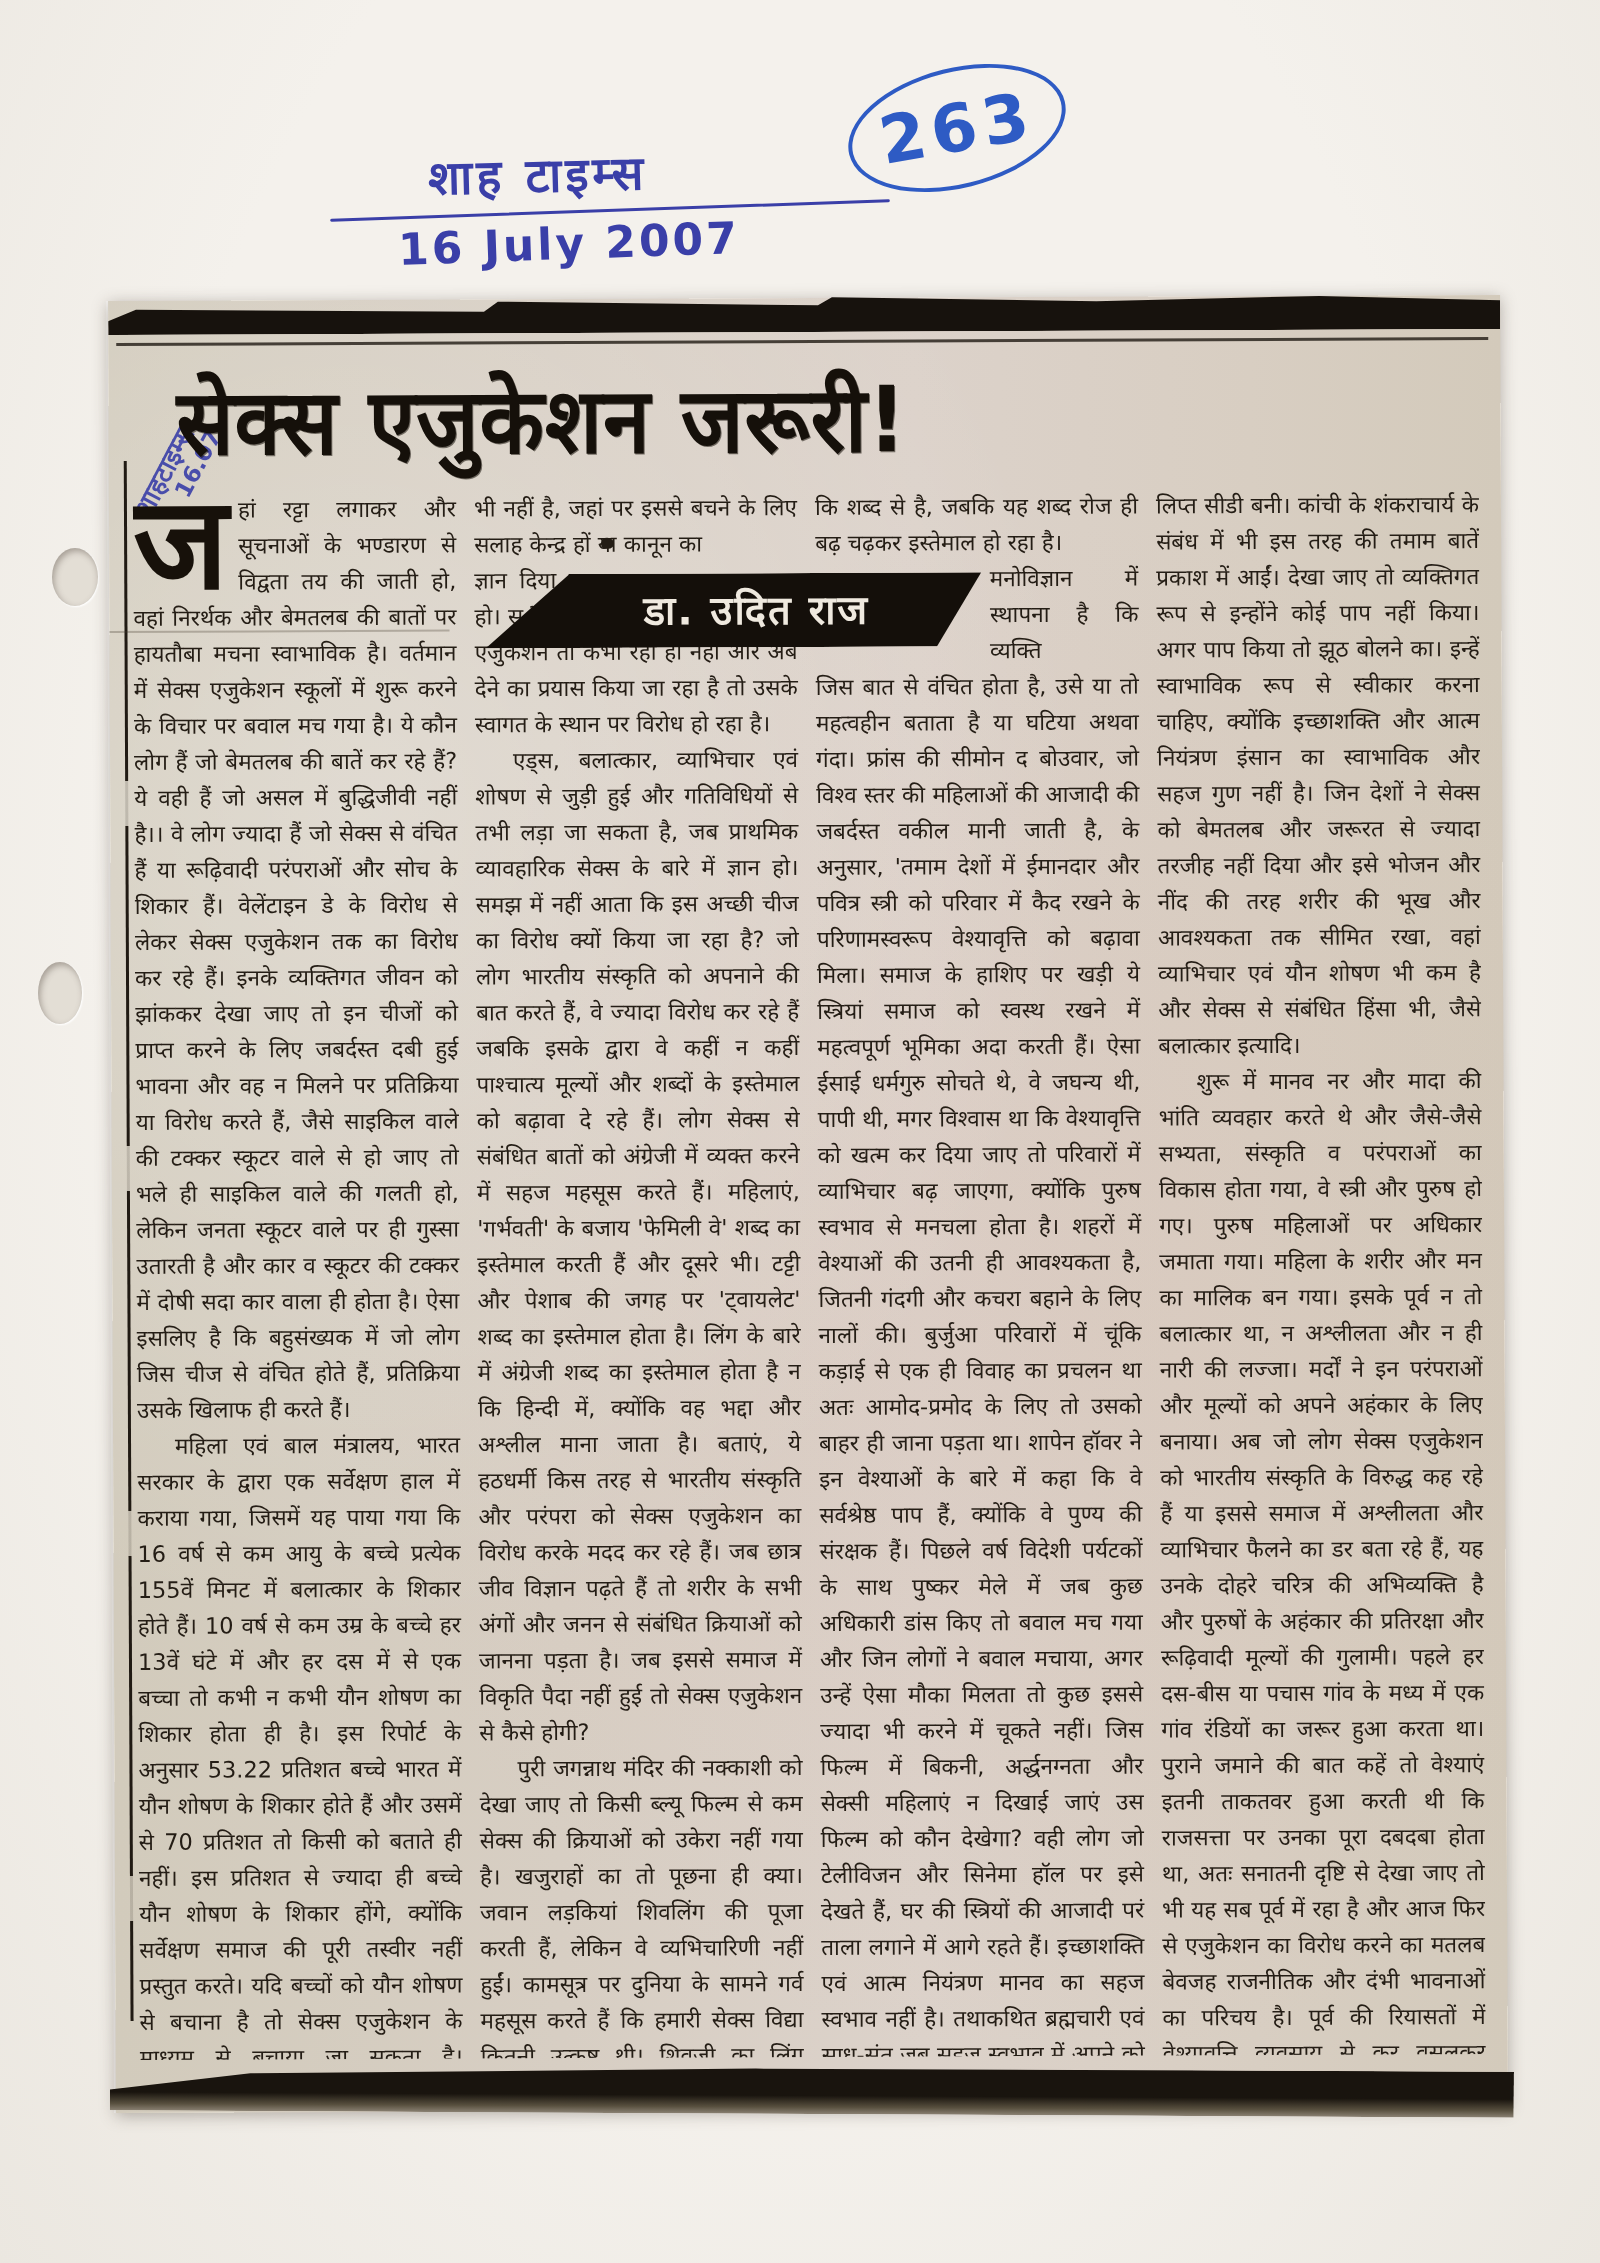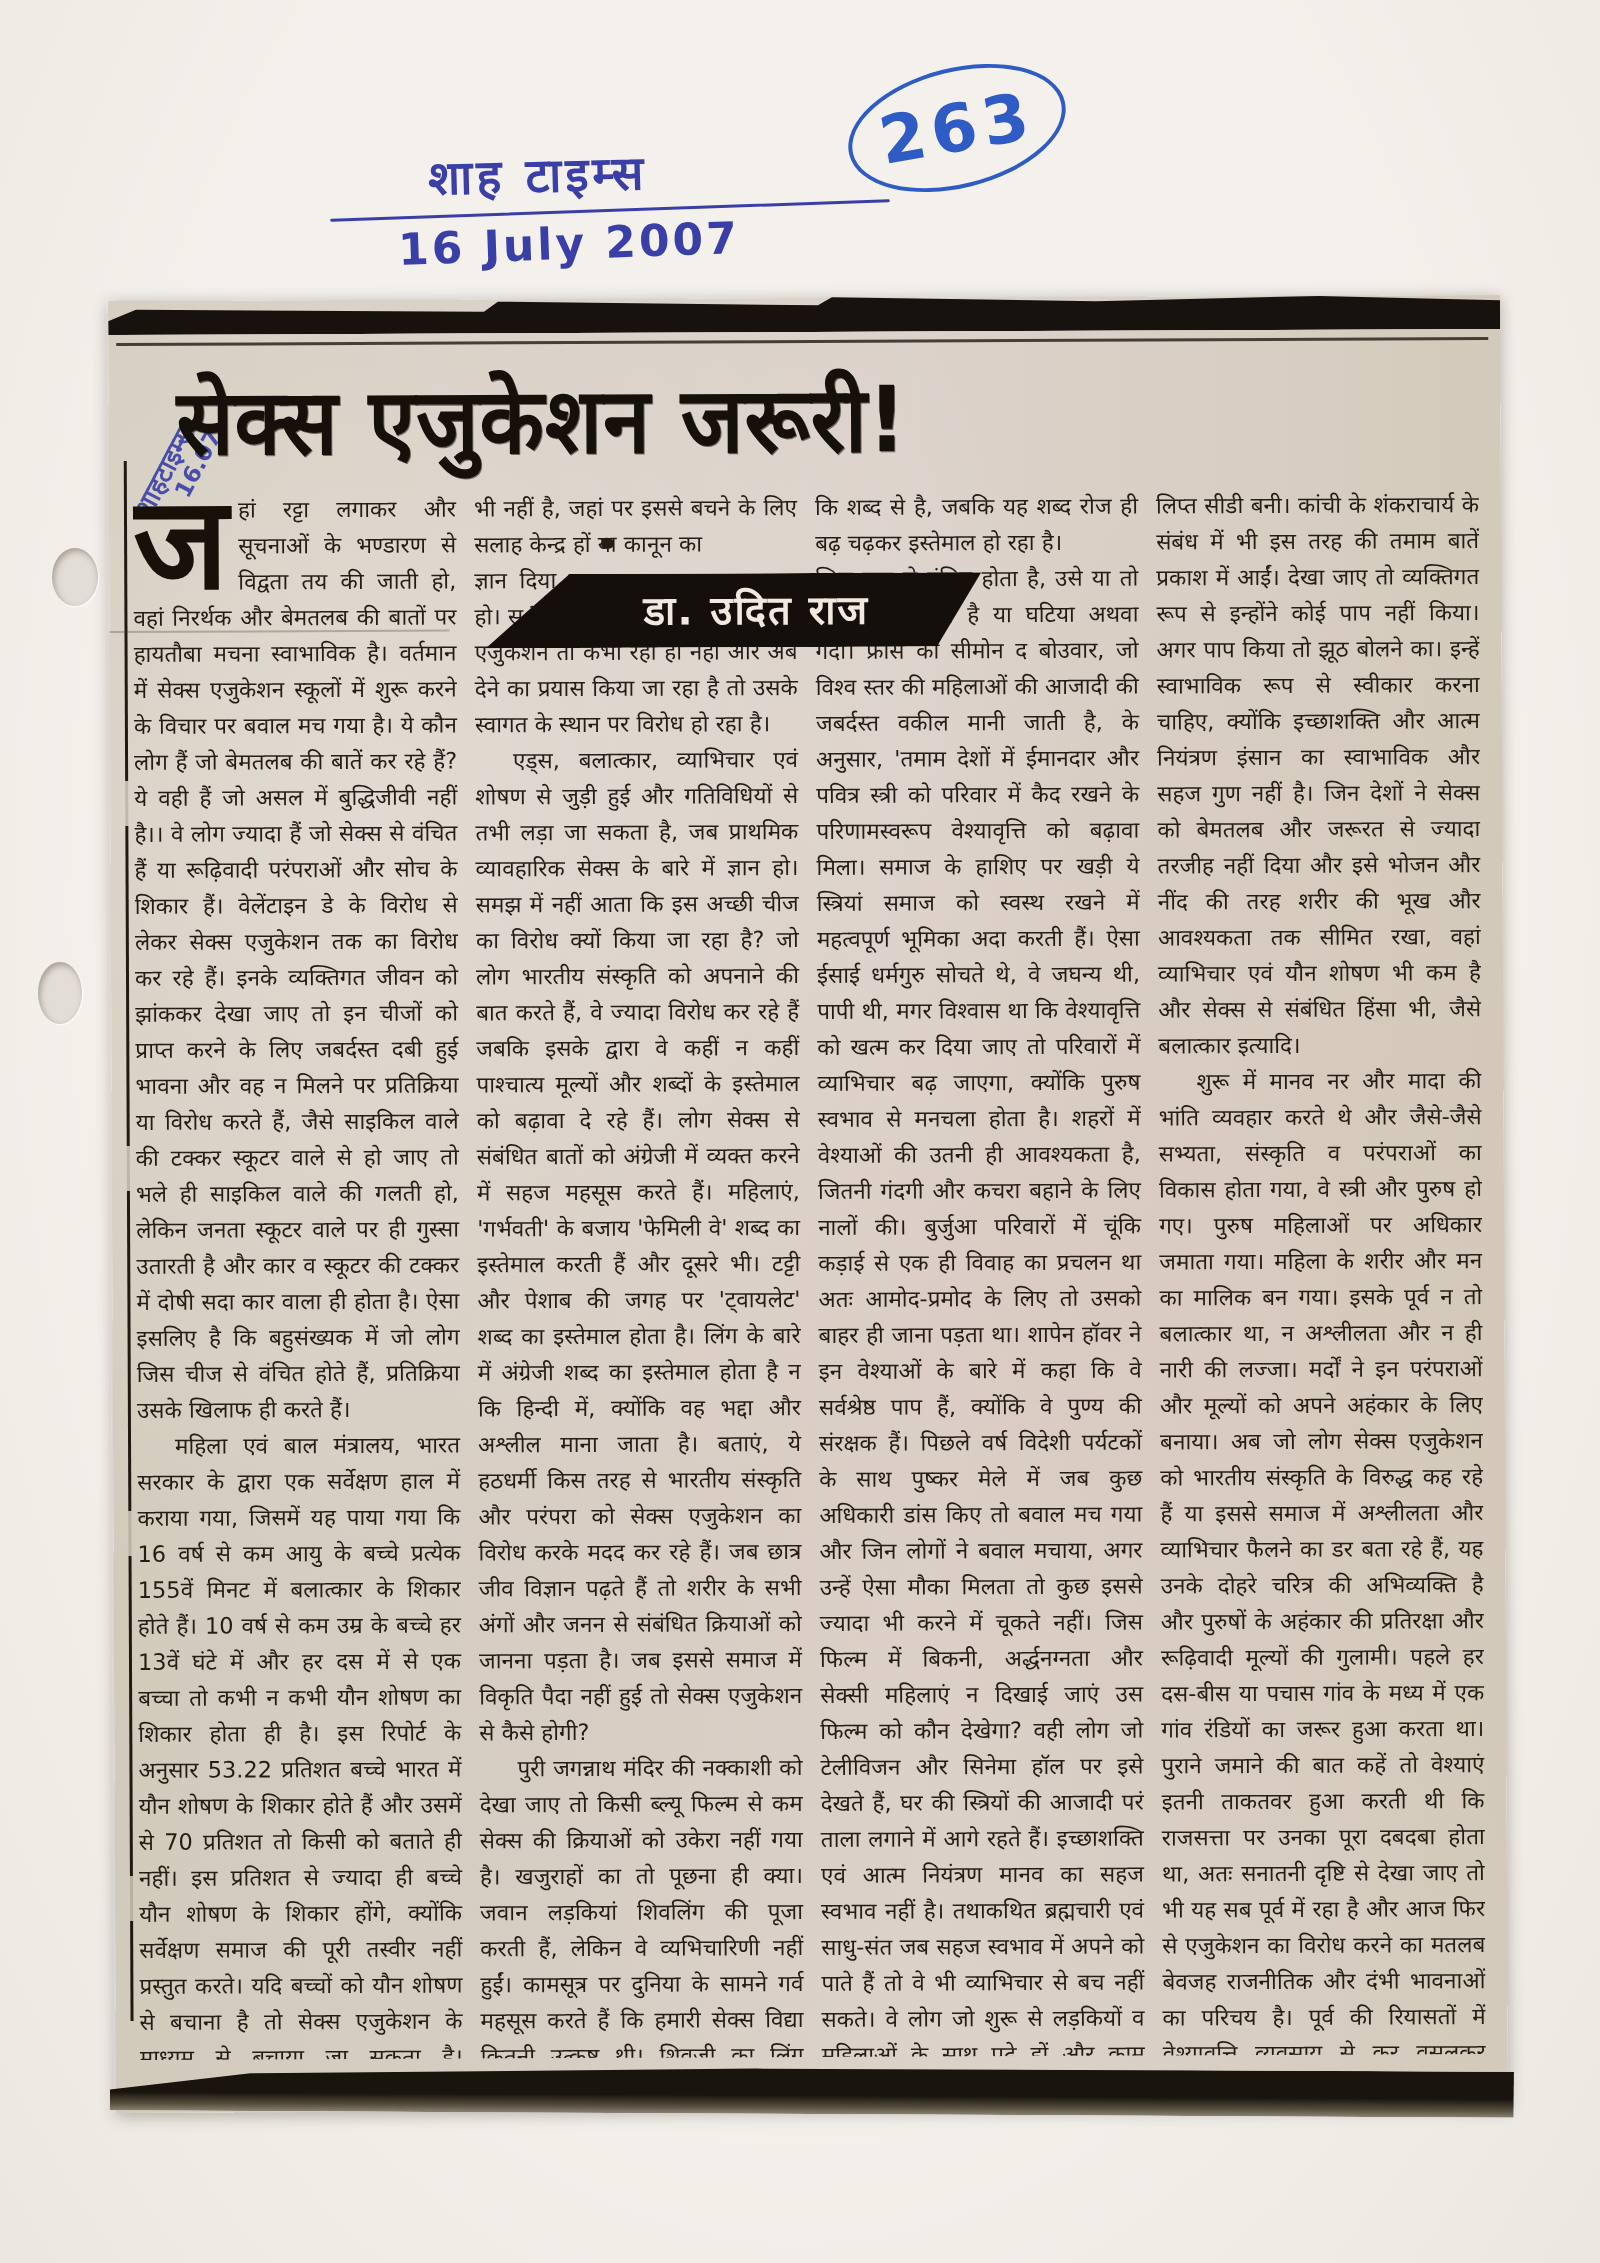--- a/index.html
+++ b/index.html
@@ -169,20 +169,21 @@
       <div class="col">
         <p>भी नहीं है, जहां पर इससे बचने के लिए सलाह केन्द्र हों या कानून का</p>
         <div class="seg-narrow-left">ज्ञान दिया जाता हो। स े क स</div>
         <p>एजुकेशन तो कभी रही हो नहीं और अब देने का प्रयास किया जा रहा है तो उसके स्वागत के स्थान पर विरोध हो रहा है।</p>
         <p class="para-indent">एड्स, बलात्कार, व्याभिचार एवं शोषण से जुड़ी हुई और गतिविधियों से तभी लड़ा जा सकता है, जब प्राथमिक व्यावहारिक सेक्स के बारे में ज्ञान हो। समझ में नहीं आता कि इस अच्छी चीज का विरोध क्यों किया जा रहा है? जो लोग भारतीय संस्कृति को अपनाने की बात करते हैं, वे ज्यादा विरोध कर रहे हैं जबकि इसके द्वारा वे कहीं न कहीं पाश्चात्य मूल्यों और शब्दों के इस्तेमाल को बढ़ावा दे रहे हैं। लोग सेक्स से संबंधित बातों को अंग्रेजी में व्यक्त करने में सहज महसूस करते हैं। महिलाएं, 'गर्भवती' के बजाय 'फेमिली वे' शब्द का इस्तेमाल करती हैं और दूसरे भी। टट्टी और पेशाब की जगह पर 'ट्वायलेट' शब्द का इस्तेमाल होता है। लिंग के बारे में अंग्रेजी शब्द का इस्तेमाल होता है न कि हिन्दी में, क्योंकि वह भद्दा और अश्लील माना जाता है। बताएं, ये हठधर्मी किस तरह से भारतीय संस्कृति और परंपरा को सेक्स एजुकेशन का विरोध करके मदद कर रहे हैं। जब छात्र जीव विज्ञान पढ़ते हैं तो शरीर के सभी अंगों और जनन से संबंधित क्रियाओं को जानना पड़ता है। जब इससे समाज में विकृति पैदा नहीं हुई तो सेक्स एजुकेशन से कैसे होगी?</p>
         <p class="para-indent">पुरी जगन्नाथ मंदिर की नक्काशी को देखा जाए तो किसी ब्ल्यू फिल्म से कम सेक्स की क्रियाओं को उकेरा नहीं गया है। खजुराहों का तो पूछना ही क्या। जवान लड़कियां शिवलिंग की पूजा करती हैं, लेकिन वे व्यभिचारिणी नहीं हुईं। कामसूत्र पर दुनिया के सामने गर्व महसूस करते हैं कि हमारी सेक्स विद्या कितनी उत्कृष्ट थी। शिवजी का लिंग कैलाश मानसरोवर में पिघल रहा है, इस पर रोज अखबार में खबरें छपती हैं तो क्या इससे हमारी संस्कृति को खतरा नहीं पैदा हो रहा है? सेक्स एजुकेशन का विरोध शिक्षा से उतना नहीं है जितना</p>
       </div>
 
       <div class="col">
         <p>कि शब्द से है, जबकि यह शब्द रोज ही बढ़ चढ़कर इस्तेमाल हो रहा है।</p>
+        <div class="seg-narrow-right">मनोविज्ञान में स्थापना है कि व्यक्ति</div>
         <p>जिस बात से वंचित होता है, उसे या तो महत्वहीन बताता है या घटिया अथवा गंदा। फ्रांस की सीमोन द बोउवार, जो विश्व स्तर की महिलाओं की आजादी की जबर्दस्त वकील मानी जाती है, के अनुसार, 'तमाम देशों में ईमानदार और पवित्र स्त्री को परिवार में कैद रखने के परिणामस्वरूप वेश्यावृत्ति को बढ़ावा मिला। समाज के हाशिए पर खड़ी ये स्त्रियां समाज को स्वस्थ रखने में महत्वपूर्ण भूमिका अदा करती हैं। ऐसा ईसाई धर्मगुरु सोचते थे, वे जघन्य थी, पापी थी, मगर विश्वास था कि वेश्यावृत्ति को खत्म कर दिया जाए तो परिवारों में व्याभिचार बढ़ जाएगा, क्योंकि पुरुष स्वभाव से मनचला होता है। शहरों में वेश्याओं की उतनी ही आवश्यकता है, जितनी गंदगी और कचरा बहाने के लिए नालों की। बुर्जुआ परिवारों में चूंकि कड़ाई से एक ही विवाह का प्रचलन था अतः आमोद-प्रमोद के लिए तो उसको बाहर ही जाना पड़ता था। शापेन हॉवर ने इन वेश्याओं के बारे में कहा कि वे सर्वश्रेष्ठ पाप हैं, क्योंकि वे पुण्य की संरक्षक हैं। पिछले वर्ष विदेशी पर्यटकों के साथ पुष्कर मेले में जब कुछ अधिकारी डांस किए तो बवाल मच गया और जिन लोगों ने बवाल मचाया, अगर उन्हें ऐसा मौका मिलता तो कुछ इससे ज्यादा भी करने में चूकते नहीं। जिस फिल्म में बिकनी, अर्द्धनग्नता और सेक्सी महिलाएं न दिखाई जाएं उस फिल्म को कौन देखेगा? वही लोग जो टेलीविजन और सिनेमा हॉल पर इसे देखते हैं, घर की स्त्रियों की आजादी परं ताला लगाने में आगे रहते हैं। इच्छाशक्ति एवं आत्म नियंत्रण मानव का सहज स्वभाव नहीं है। तथाकथित ब्रह्मचारी एवं साधु-संत जब सहज स्वभाव में अपने को पाते हैं तो वे भी व्याभिचार से बच नहीं सकते। वे लोग जो शुरू से लड़कियों व महिलाओं के साथ पढ़े हों और काम किए हों वे उतना सेक्स एजुकेशन का विरोध नहीं करेंगे।</p>
 
       </div>
 
       <div class="col">
         <p>लिप्त सीडी बनी। कांची के शंकराचार्य के संबंध में भी इस तरह की तमाम बातें प्रकाश में आईं। देखा जाए तो व्यक्तिगत रूप से इन्होंने कोई पाप नहीं किया। अगर पाप किया तो झूठ बोलने का। इन्हें स्वाभाविक रूप से स्वीकार करना चाहिए, क्योंकि इच्छाशक्ति और आत्म नियंत्रण इंसान का स्वाभाविक और सहज गुण नहीं है। जिन देशों ने सेक्स को बेमतलब और जरूरत से ज्यादा तरजीह नहीं दिया और इसे भोजन और नींद की तरह शरीर की भूख और आवश्यकता तक सीमित रखा, वहां व्याभिचार एवं यौन शोषण भी कम है और सेक्स से संबंधित हिंसा भी, जैसे बलात्कार इत्यादि।</p>
         <p class="para-indent">शुरू में मानव नर और मादा की भांति व्यवहार करते थे और जैसे-जैसे सभ्यता, संस्कृति व परंपराओं का विकास होता गया, वे स्त्री और पुरुष हो गए। पुरुष महिलाओं पर अधिकार जमाता गया। महिला के शरीर और मन का मालिक बन गया। इसके पूर्व न तो बलात्कार था, न अश्लीलता और न ही नारी की लज्जा। मर्दों ने इन परंपराओं और मूल्यों को अपने अहंकार के लिए बनाया। अब जो लोग सेक्स एजुकेशन को भारतीय संस्कृति के विरुद्ध कह रहे हैं या इससे समाज में अश्लीलता और व्याभिचार फैलने का डर बता रहे हैं, यह उनके दोहरे चरित्र की अभिव्यक्ति है और पुरुषों के अहंकार की प्रतिरक्षा और रूढ़िवादी मूल्यों की गुलामी। पहले हर दस-बीस या पचास गांव के मध्य में एक गांव रंडियों का जरूर हुआ करता था। पुराने जमाने की बात कहें तो वेश्याएं इतनी ताकतवर हुआ करती थी कि राजसत्ता पर उनका पूरा दबदबा होता था, अतः सनातनी दृष्टि से देखा जाए तो भी यह सब पूर्व में रहा है और आज फिर से एजुकेशन का विरोध करने का मतलब बेवजह राजनीतिक और दंभी भावनाओं का परिचय है। पूर्व की रियासतों में वेश्यावृत्ति व्यवसाय से कर वसूलकर राजसत्ता चलाने की तमाम मिसालें भी हैं। सेक्स एजुकेशन से निश्चित ही अश्लीलता, बलात्कार और व्यभिचार में कमी आएगी और सेक्स से संबंधित जन्मी तमाम कुंठित भावनाओं से मुक्ति मिलेगी। सरकार को छोड़छाड़ या रैगिंग आदि रोकने के लिए अतिरिक्त साधन पर भी व्यय नहीं करना पड़ेगा।</p>
       </div>
 
     </div>

